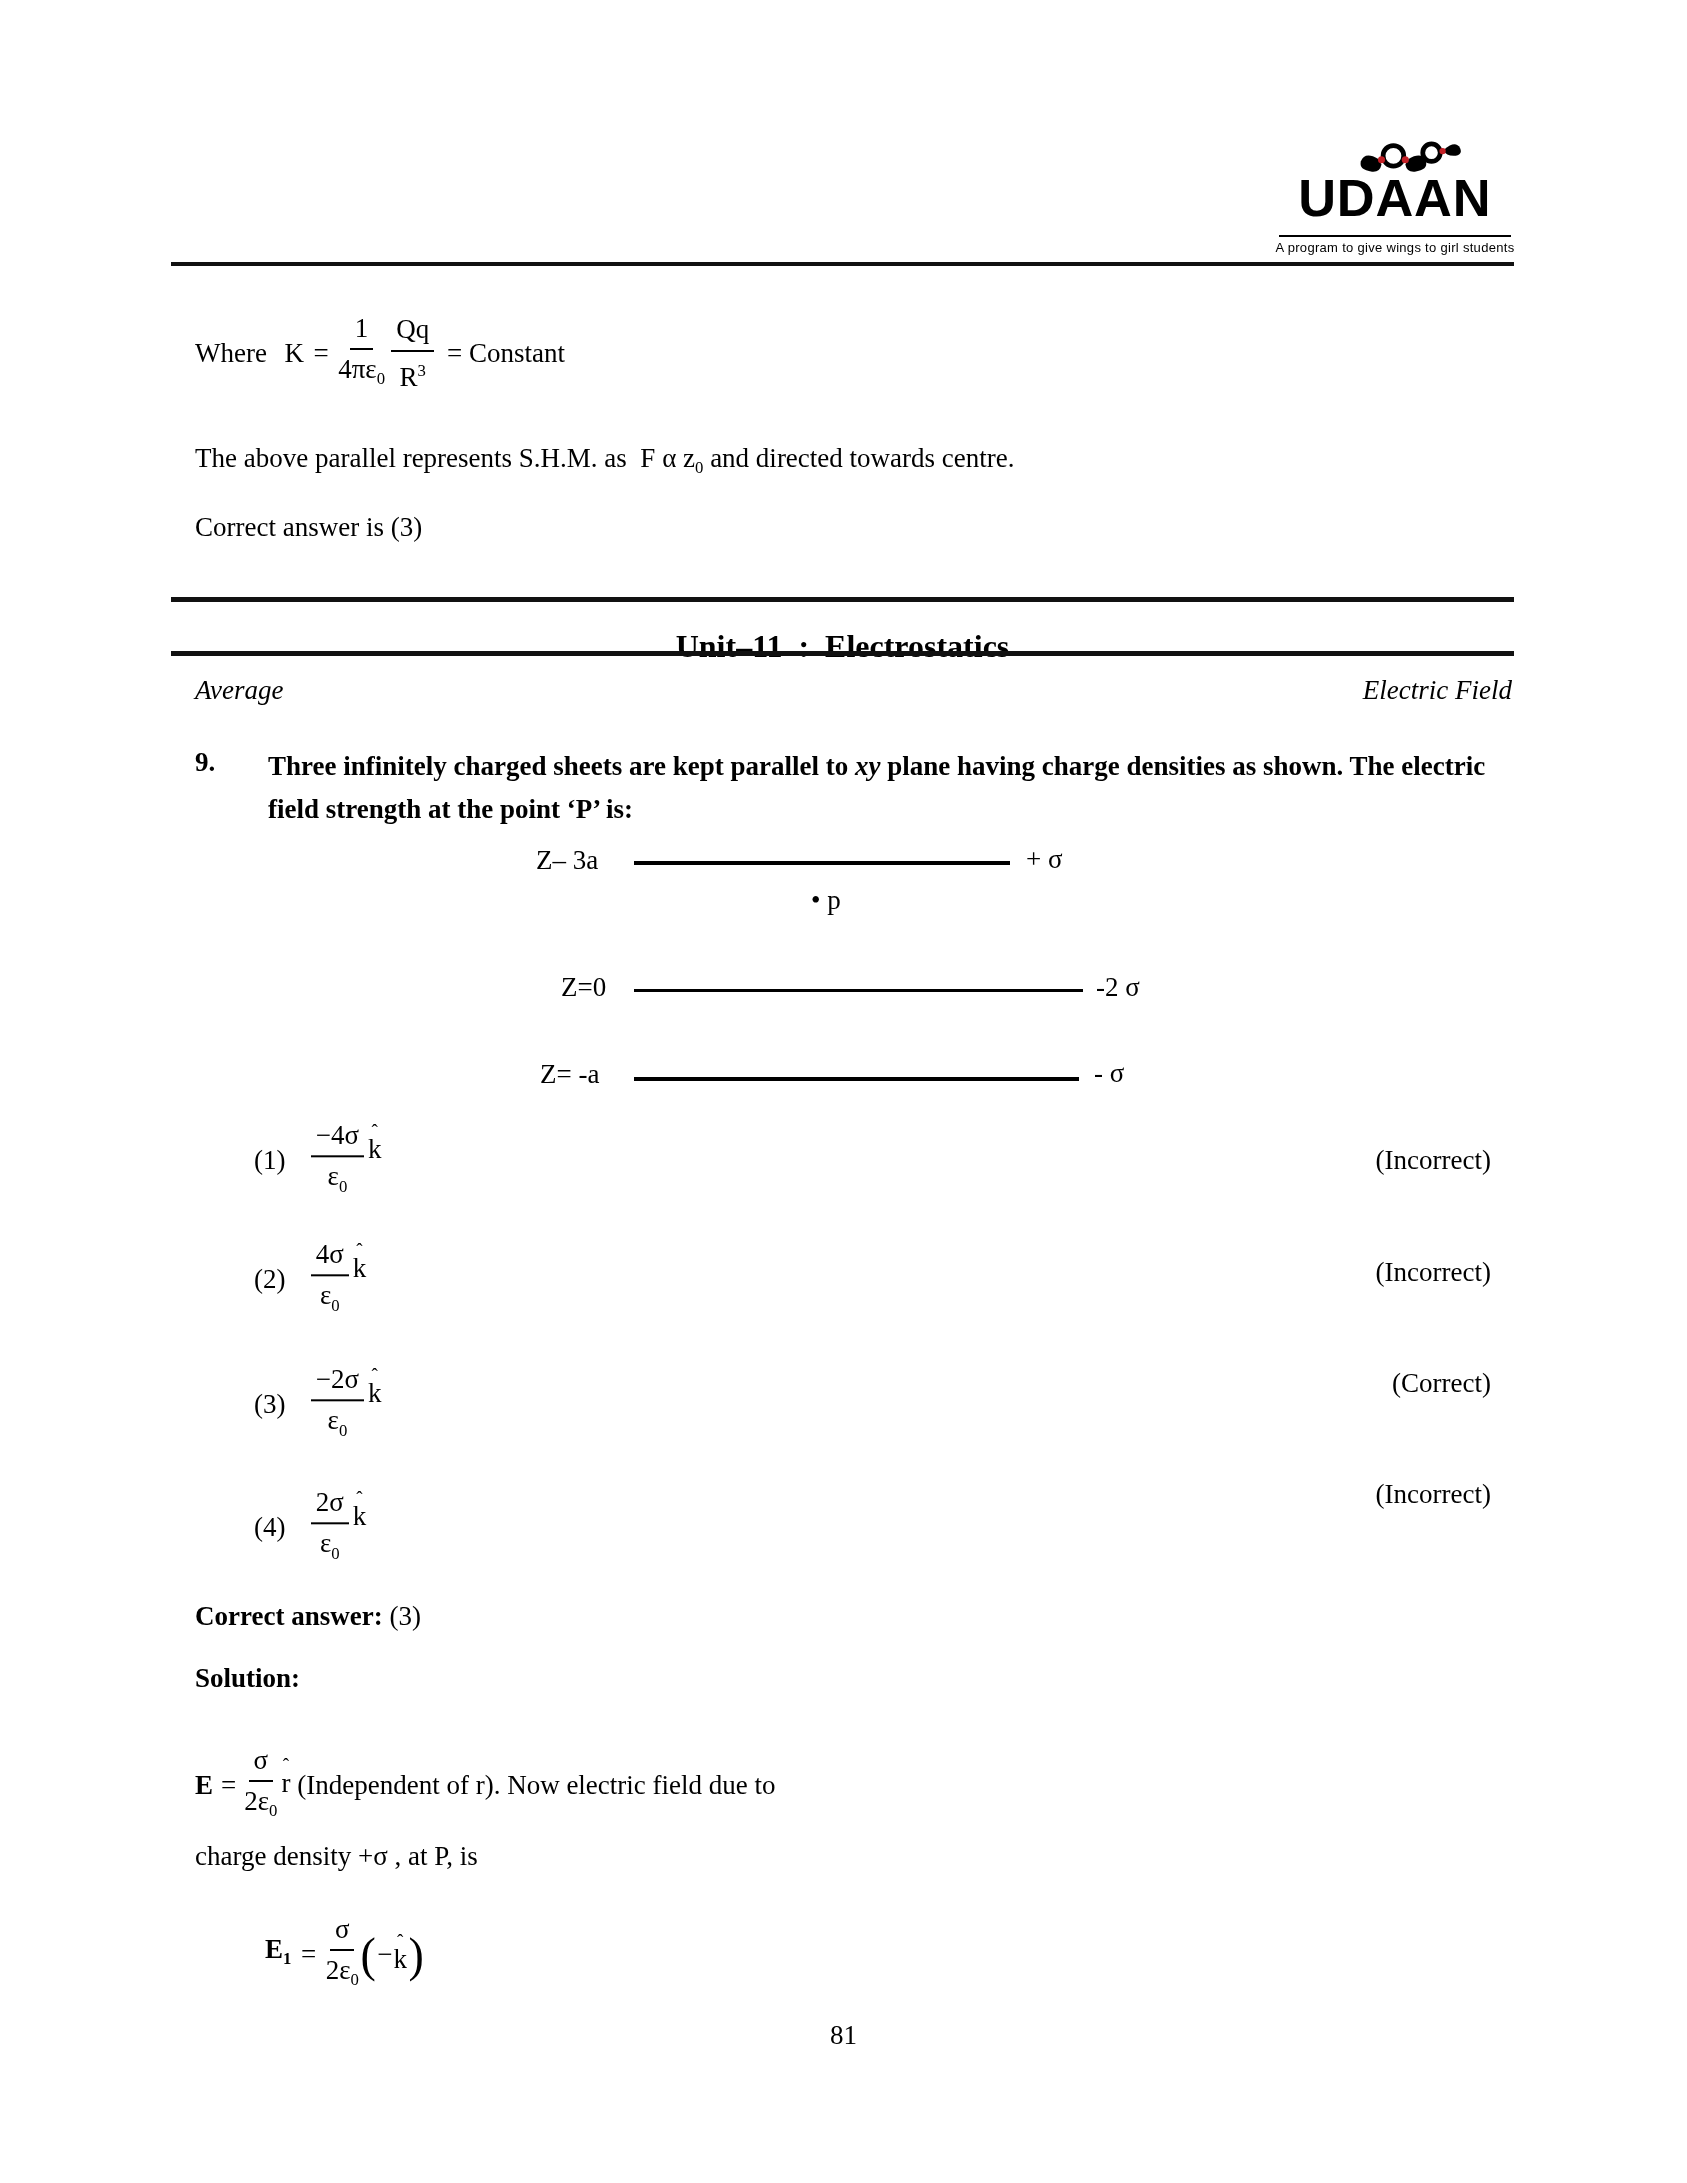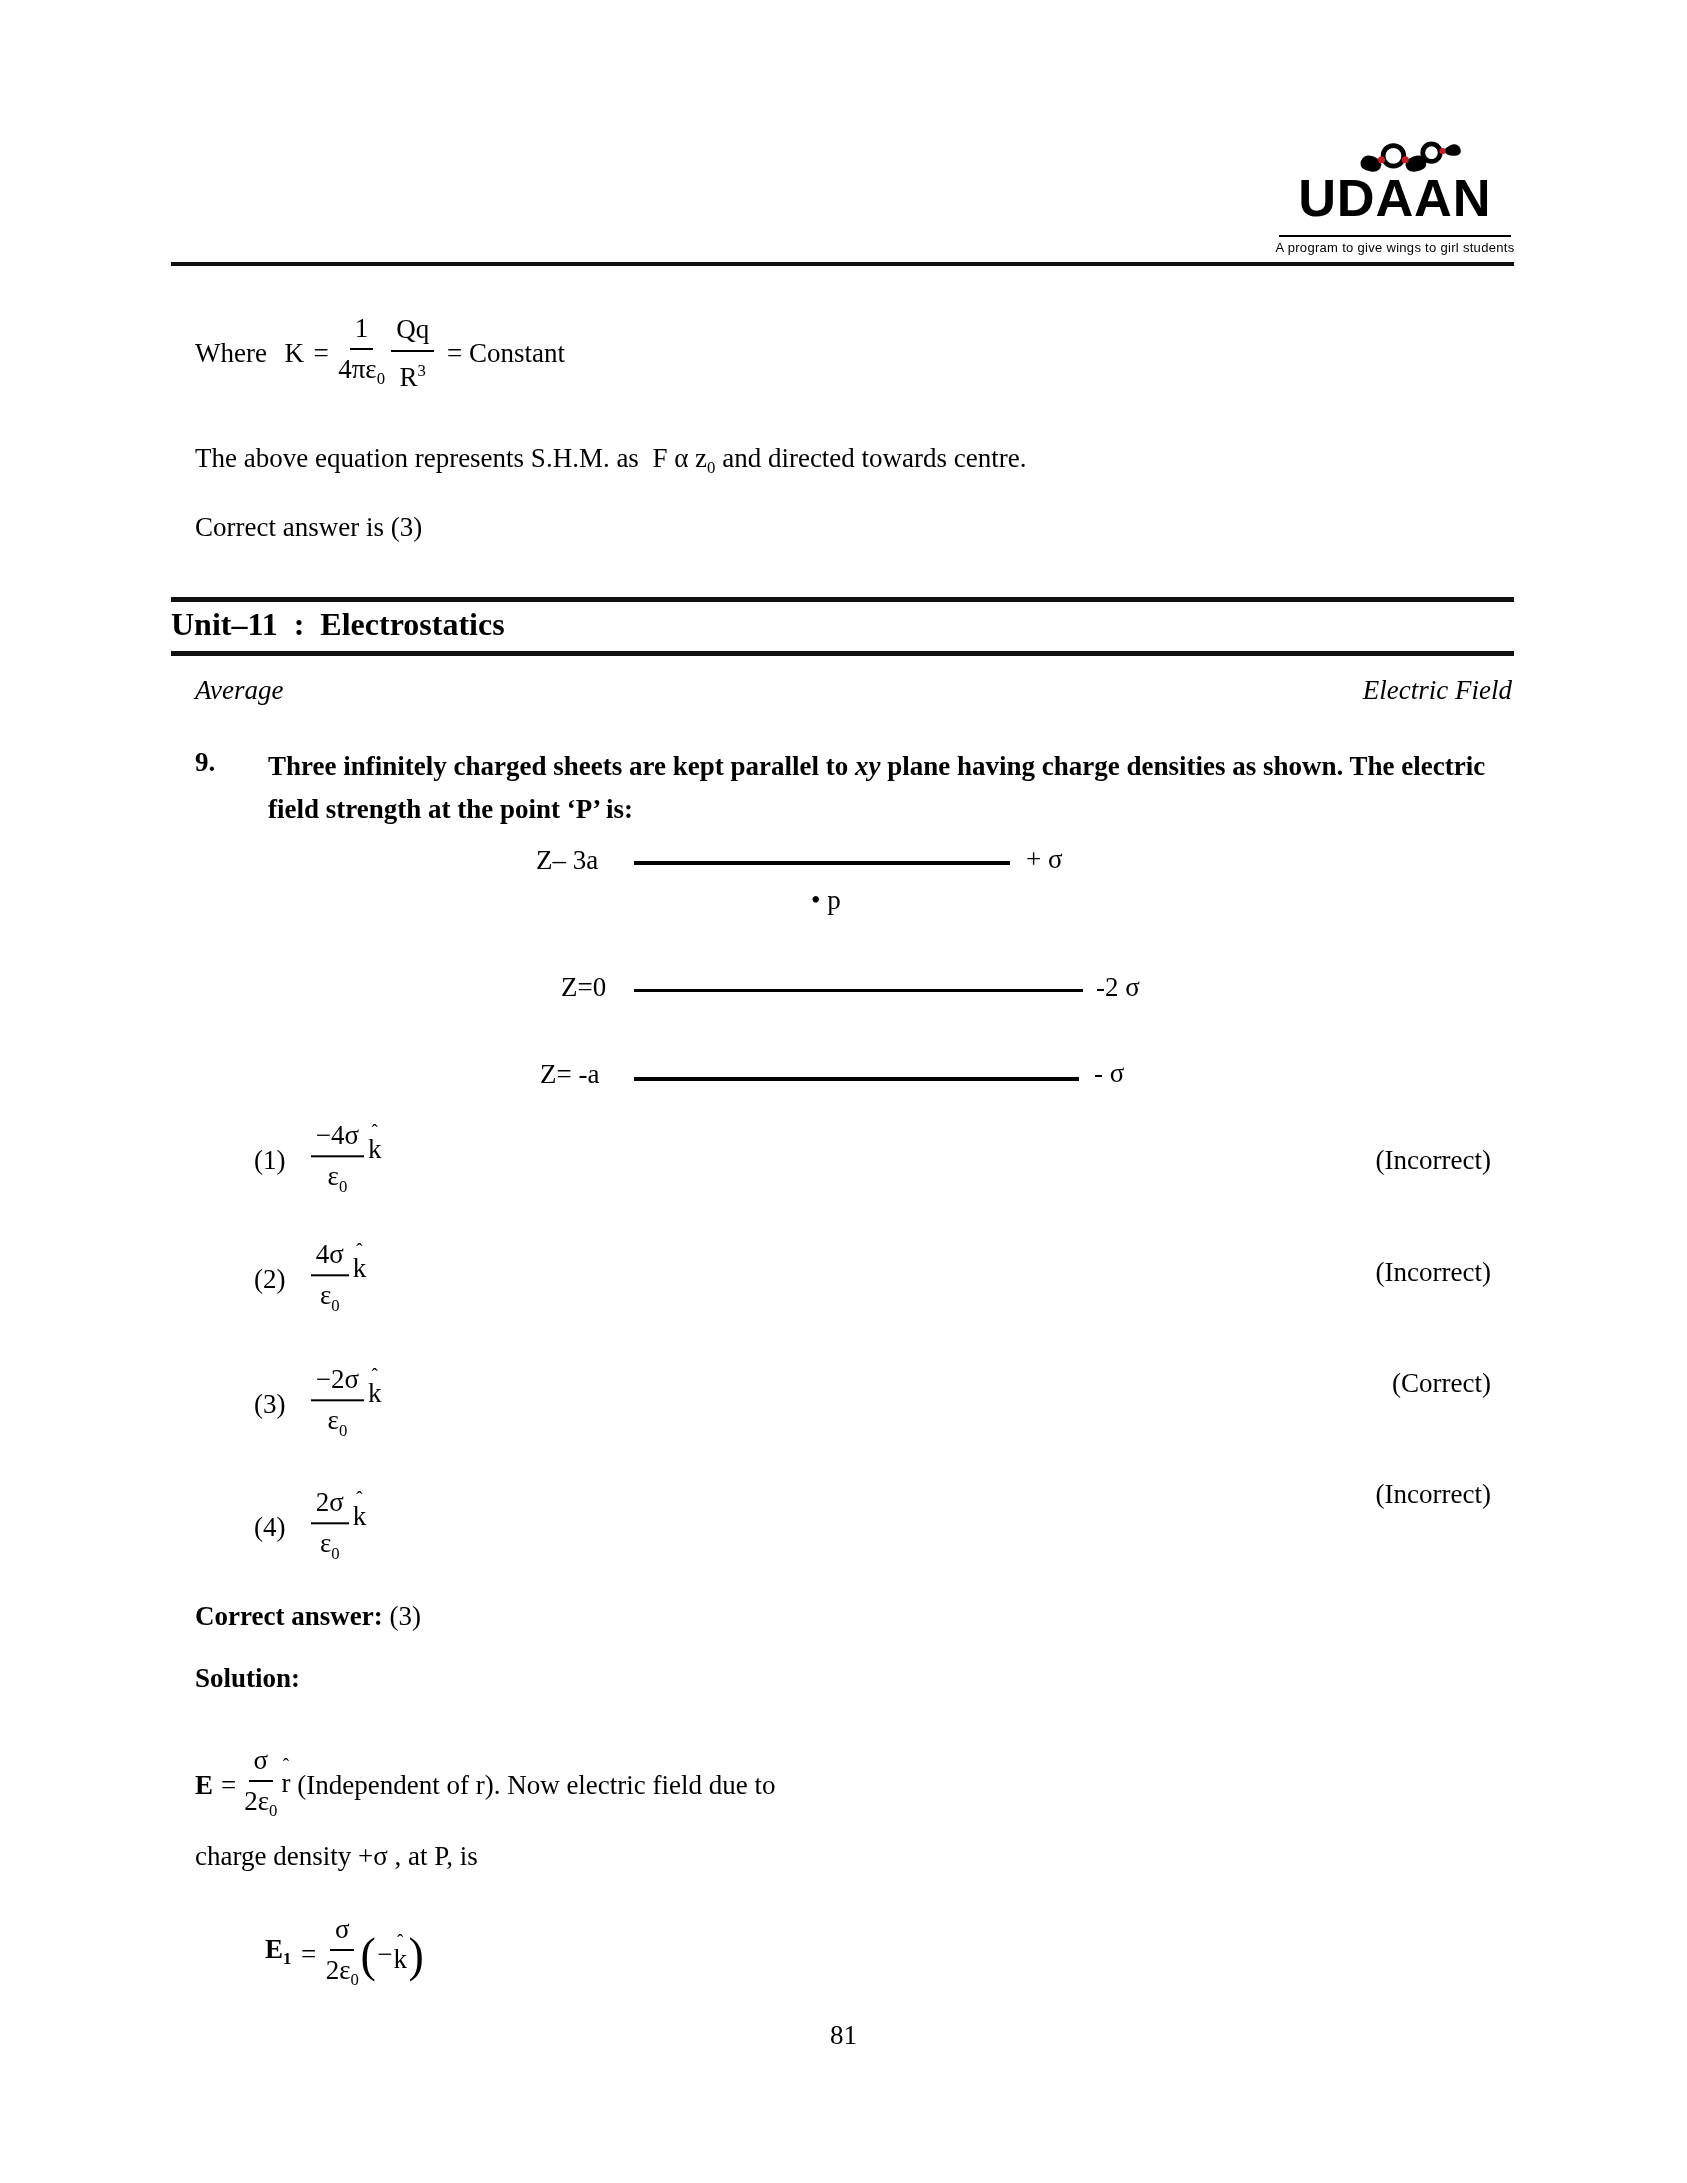--- a/index.html
+++ b/index.html
@@ -73,27 +73,27 @@
     <span class="den"><span>4πε</span><sub>0</sub></span>
   </span>
   <span class="frac" style="margin-left:6.4px;">
     <span class="num">Qq</span>
     <span class="den"><span>R</span><sup>3</sup></span>
   </span>
   <span class="ws" style="margin-left:13px;">= Constant</span>
 </div>
 
 <div class="abs t" style="left:195px; top:441px;">
-  <span class="ws">The above equation represents S.H.M. as  F </span><span>α</span><span class="ws"> z</span><sub>0</sub><span class="ws"> and directed towards centre.</span>
+  <span class="ws">The above parallel represents S.H.M. as  F </span><span>α</span><span class="ws"> z</span><sub>0</sub><span class="ws"> and directed towards centre.</span>
 </div>
 
 <div class="abs t" style="left:195px; top:510px;">Correct answer is (3)</div>
 
 <div class="abs rule" style="left:171px; top:597px; width:1343px; height:4.8px;"></div>
-<div class="abs" style="left:171px; top:605px; width:1343px; text-align:left;">
+<div class="abs" style="left:171px; top:627px; width:1343px; text-align:center;">
   <span class="bold ws" style="font-size:32px; line-height:38px;">Unit–11  :  Electrostatics</span>
 </div>
 <div class="abs rule" style="left:171px; top:651px; width:1343px; height:4.8px;"></div>
 
 <div class="abs t italic" style="left:195px; top:673px;">Average</div>
 <div class="abs t italic" style="top:673px; right:175px;">Electric Field</div>
 
 <div class="abs t bold" style="left:195px; top:745px;">9.</div>
 <div class="abs t bold" style="left:268px; top:745px; width:1250px; line-height:43px;">
   <span>Three infinitely charged sheets are kept parallel to </span><span class="italic">xy</span><span> plane having charge densities as shown. The electric field strength at the point ‘P’ is:</span>

